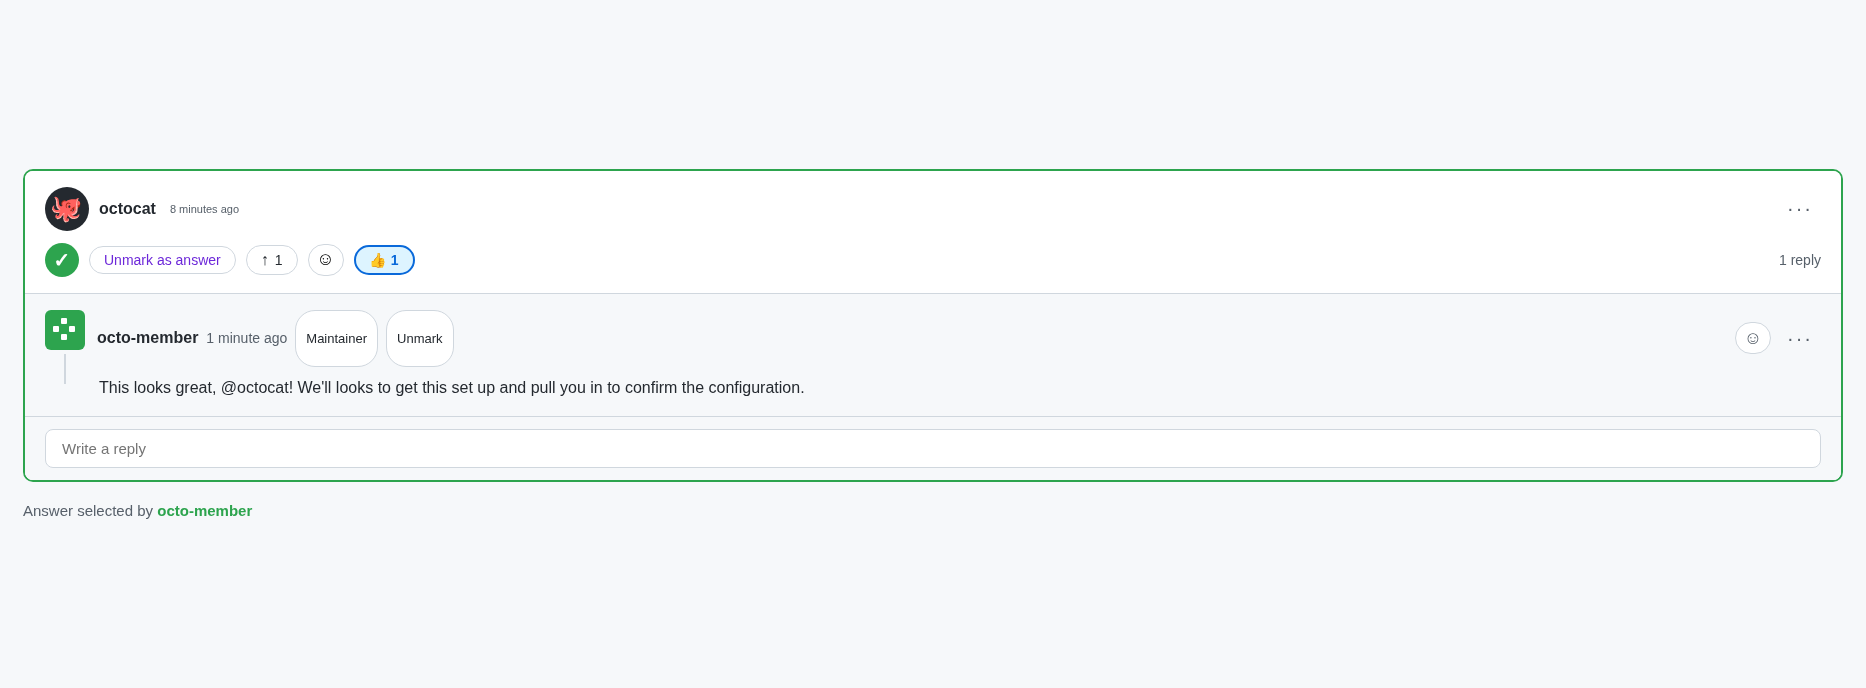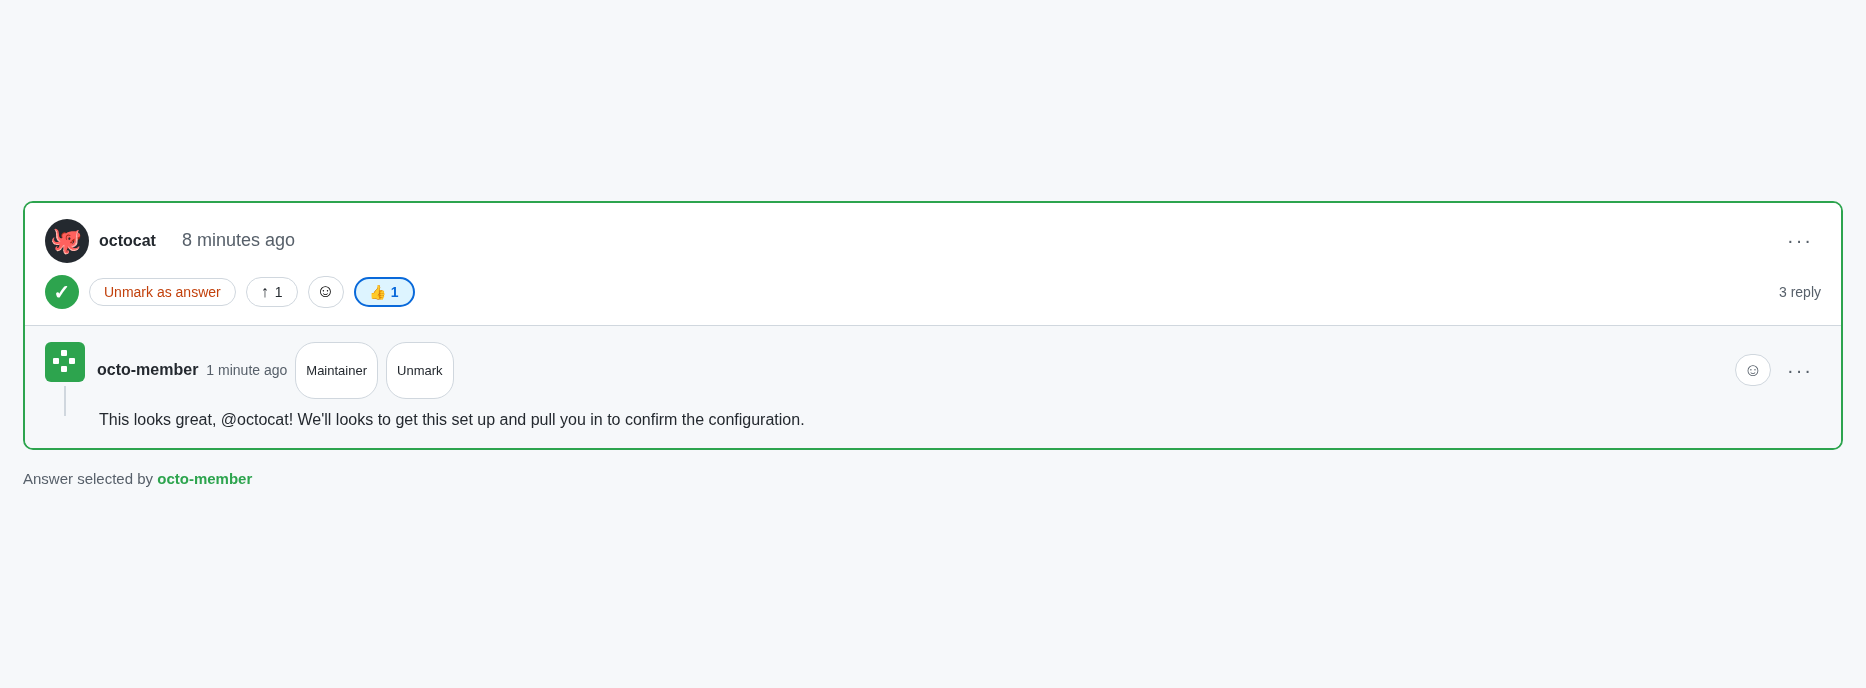--- a/index.html
+++ b/index.html
@@ -55,22 +55,22 @@
       color: white;
       font-size: 18px;
     }
     .comment-author-name {
       font-weight: 700;
       font-size: 16px;
       color: #24292f;
     }
     .comment-timestamp {
       color: #57606a;
-      font-size: 18px;
-      margin-left: 16px;
+      font-size: 11px;
+      margin-left: 4px;
       text-align: right;
     }
     .more-options-btn {
       background: none;
       border: none;
       cursor: pointer;
       color: #57606a;
       font-size: 20px;
       padding: 4px 8px;
       border-radius: 6px;
@@ -109,21 +109,21 @@
       font-size: 18px;
       cursor: pointer;
       flex-shrink: 0;
     }
     .btn-outline {
       border: 1.5px solid #d0d7de;
       background: #ffffff;
       border-radius: 20px;
       padding: 5px 14px;
       font-size: 14px;
-      color: #c2410c;
+      color: #6d28d9;
       cursor: pointer;
       display: flex;
       align-items: flex-start;
       gap: 6px;
       white-space: nowrap;
     }
     .btn-upvote {
       border: 1.5px solid #d0d7de;
       background: #ffffff;
       border-radius: 20px;
@@ -302,21 +302,21 @@
             <span style="font-size:16px;">↑</span>
             <span>1</span>
           </button>
           <button class="btn-emoji">
             <span style="font-size:18px;">☺</span>
           </button>
           <button class="btn-thumbsup">
             <span>👍 1</span>
           </button>
         </div>
-        <span class="reply-count">3 reply</span>
+        <span class="reply-count">1 reply</span>
       </div>
     </div>
 
     <div class="reply-section">
       <div class="reply-comment">
         <div style="display:flex; flex-direction:column; align-items:center;">
           <div class="reply-avatar">
 
             <svg width="36" height="36" viewBox="0 0 36 36">
               <rect width="36" height="36" rx="6" fill="#2da44e"></rect>
@@ -347,20 +347,23 @@
               <button class="btn-emoji" style="border-color:#d0d7de;">
                 <span style="font-size:18px;color:#57606a;">☺</span>
               </button>
               <button class="more-options-btn">···</button>
             </div>
           </div>
           <div class="reply-body">This looks great, @octocat! We'll looks to get this set up and pull you in to confirm the configuration.</div>
         </div>
       </div>
 
+      <div class="write-reply-section">
+        <input type="text" class="write-reply-input" placeholder="Write a reply" style="">
+      </div>
     </div>
 
   </div>
 
   <div class="answer-footer">
     <span>Answer selected by </span><a href="#"><strong>octo-member</strong></a>
   </div>
 </div>
 
 </body></html>

